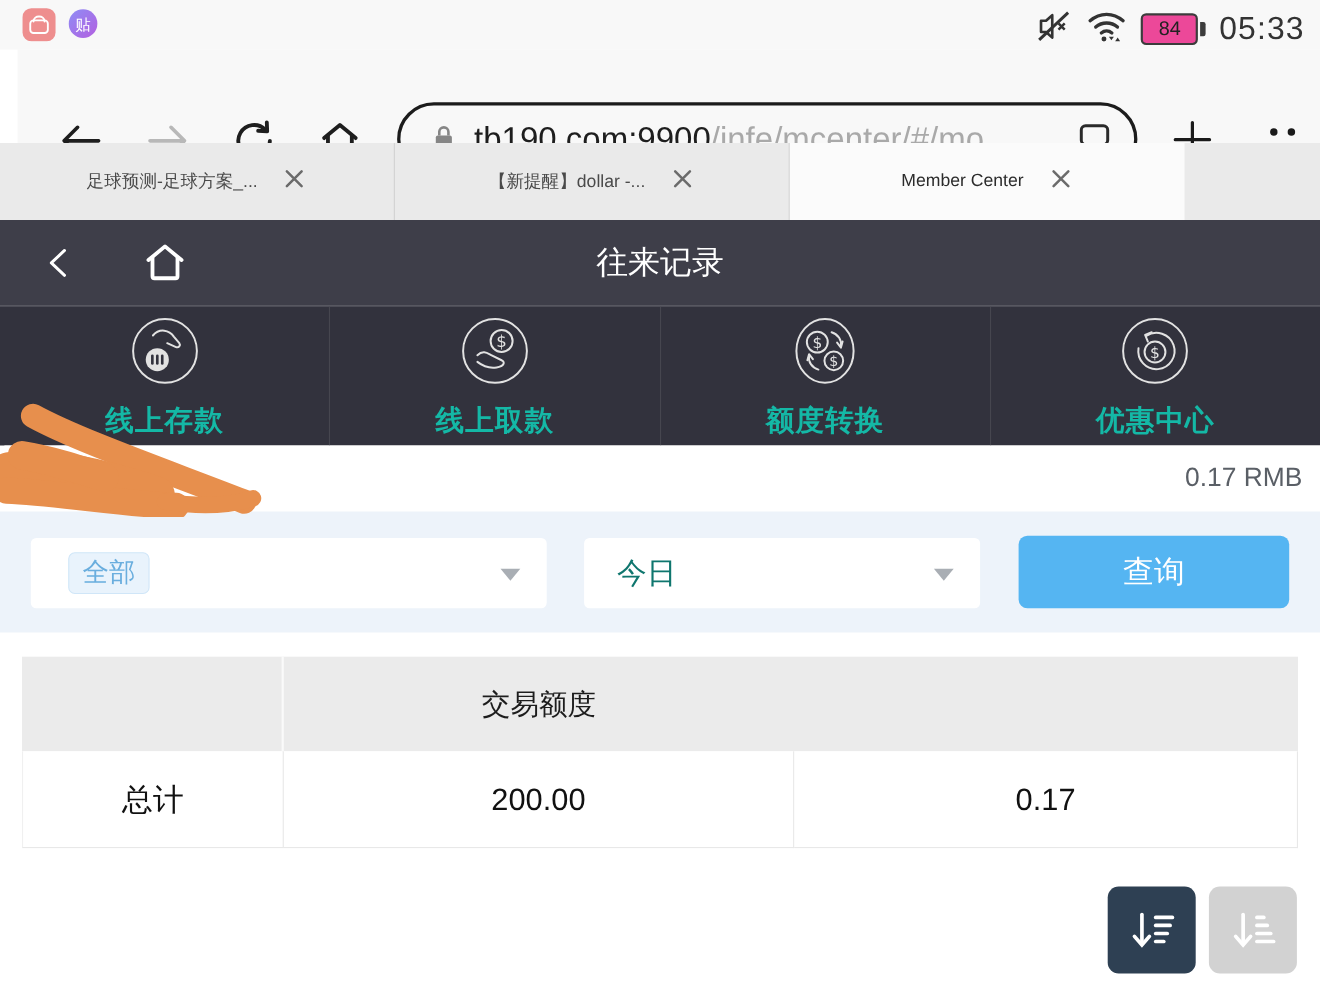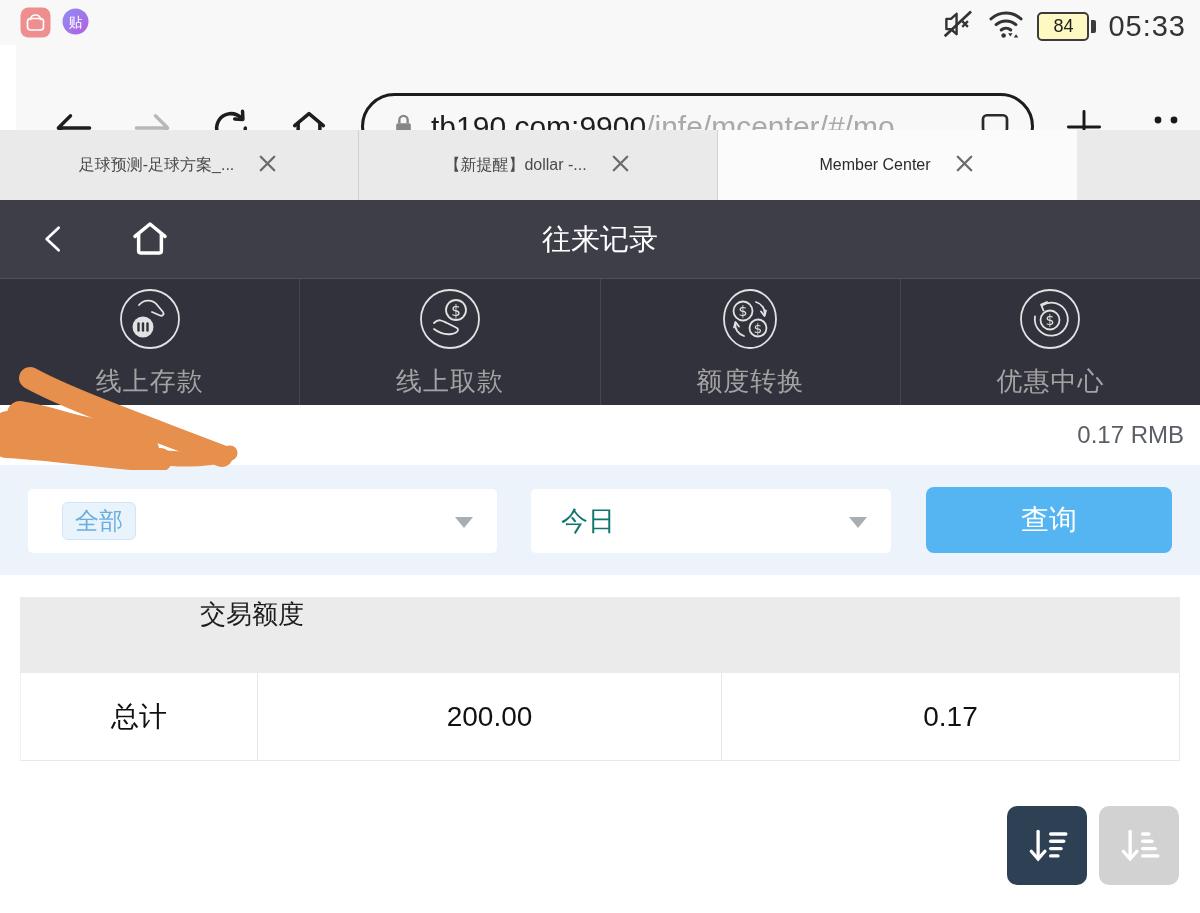--- a/index.html
+++ b/index.html
@@ -5,21 +5,21 @@
   * { margin:0; padding:0; box-sizing:border-box; }
   html,body { background:#fff; }
   body { font-family:"Liberation Sans","DejaVu Sans",sans-serif; }
   #screen { position:relative; width:1200px; height:913px; background:#fff; overflow:hidden; }
 
   
   .status-bar { position:absolute; top:0; left:0; width:1200px; height:45px; background:#f8f8f8; }
   .app-badges { position:absolute; left:20px; top:7px; display:flex; gap:9px; }
   .status-right { position:absolute; right:14px; top:6px; display:flex; align-items:center; gap:12px; }
   .battery { display:flex; align-items:center; }
-  .battery-body { width:52px; height:29px; border:2.5px solid #3c3c3c; border-radius:5px; background:#fef9c3; display:flex; align-items:center; justify-content:center; font-size:18px; color:#222; }
+  .battery-body { width:52px; height:29px; border:2.5px solid #3c3c3c; border-radius:5px; background:#ec4899; display:flex; align-items:center; justify-content:center; font-size:18px; color:#222; }
   .battery-nub { width:5px; height:13px; background:#3c3c3c; border-radius:0 2px 2px 0; margin-left:2px; }
   .clock { font-size:29px; color:#333; letter-spacing:1px; }
 
   
   .toolbar { position:absolute; top:45px; left:16px; width:1200px; height:85px; background:#f8f8f8; }
   .tb-icon { position:absolute; top:62px; width:42px; height:42px; }
   .url-pill { position:absolute; left:345px; top:48px; width:673px; height:67px; border:3px solid #1c1c1c; border-radius:34px; background:#f8f8f8; display:flex; align-items:center; padding:0 18px 0 26px; }
   .url-text { flex:1; font-size:30px; white-space:nowrap; overflow:hidden; margin-left:14px; }
   .url-host { color:#1e1e1e; }
   .url-path { color:#a9a9a9; }
@@ -33,41 +33,41 @@
   .tab-filler { flex:1; background:#eaeaea; }
 
   
   .page-header { position:absolute; top:200px; left:0; width:1200px; height:78px; background:#3e3e49; }
   .page-title { position:absolute; left:0; right:0; top:0; height:78px; line-height:78px; text-align:center; color:#fff; font-size:29px; }
 
   
   .menu-bar { position:absolute; top:278px; left:0; width:1200px; height:127px; background:#32323d; border-top:1px solid #50505a; display:flex; }
   .menu-item { flex:1; display:flex; flex-direction:column; align-items:center; justify-content:center; border-right:1px solid #46464f; padding-top:2px; }
   .menu-item:last-child { border-right:none; }
-  .menu-label { margin-top:9px; color:#a3a3a3; font-size:26px; font-weight:normal; letter-spacing:1px; }
+  .menu-label { margin-top:9px; color:#14b8a6; font-size:26px; font-weight:bold; letter-spacing:1px; }
 
   
   .balance-row { position:absolute; top:405px; left:4px; width:1200px; height:60px; background:#fff; }
   .balance-amount { position:absolute; right:20px; top:0; height:60px; line-height:60px; font-size:24px; color:#5a5f66; }
   .scribble { position:absolute; left:0; top:366px; width:245px; height:104px; z-index:6; pointer-events:none; }
 
   
   .filter-row { position:absolute; top:465px; left:0; width:1200px; height:110px; background:#edf3fa; }
   .select-box { position:absolute; top:24px; height:64px; background:#fff; border-radius:5px; }
   .select-type { left:28px; width:469px; }
   .select-date { left:531px; width:360px; }
   .select-tag { position:absolute; left:34px; top:13px; height:38px; padding:0 12px; background:#e9f3fc; border:1px solid #d0e6f8; border-radius:6px; font-size:24px; line-height:36px; color:#6aaede; }
   .select-value { position:absolute; left:30px; top:0; height:64px; line-height:64px; font-size:27px; color:#0f766e; }
   .caret { position:absolute; right:24px; top:28px; width:0; height:0; border-left:9px solid transparent; border-right:9px solid transparent; border-top:11px solid #a9aeb4; }
   .query-btn { position:absolute; left:926px; top:22px; width:246px; height:66px; background:#55b5f2; border:none; border-radius:8px; color:#fff; font-size:28px; font-family:inherit; }
 
   
   .summary-table { position:absolute; top:597px; left:20px; width:1160px; }
   .t-row { display:flex; }
-  .t-head { background:#ebebeb; height:76px;flex-direction:column; }
+  .t-head { background:#ebebeb; height:86px; }
   .t-body { background:#fff; height:88px; }
   .t-cell { display:flex; align-items:center; justify-content:center; }
   .c0 { width:238px; } .c1 { width:464px; } .c2 { width:458px; }
   .t-head .t-cell { border-right:2px solid #fafafa; font-size:26px; color:#1d1d1d; }
   .t-head .t-cell:last-child { border-right:none; }
   .t-body .t-cell { border-right:1px solid #e8e8e8; border-bottom:1px solid #e8e8e8; font-size:28px; color:#111; }
   .t-body .t-cell:first-child { border-left:1px solid #f0f0f0; }
 
   
   .sort-group { position:absolute; top:806px; right:21px; display:flex; gap:12px; }

